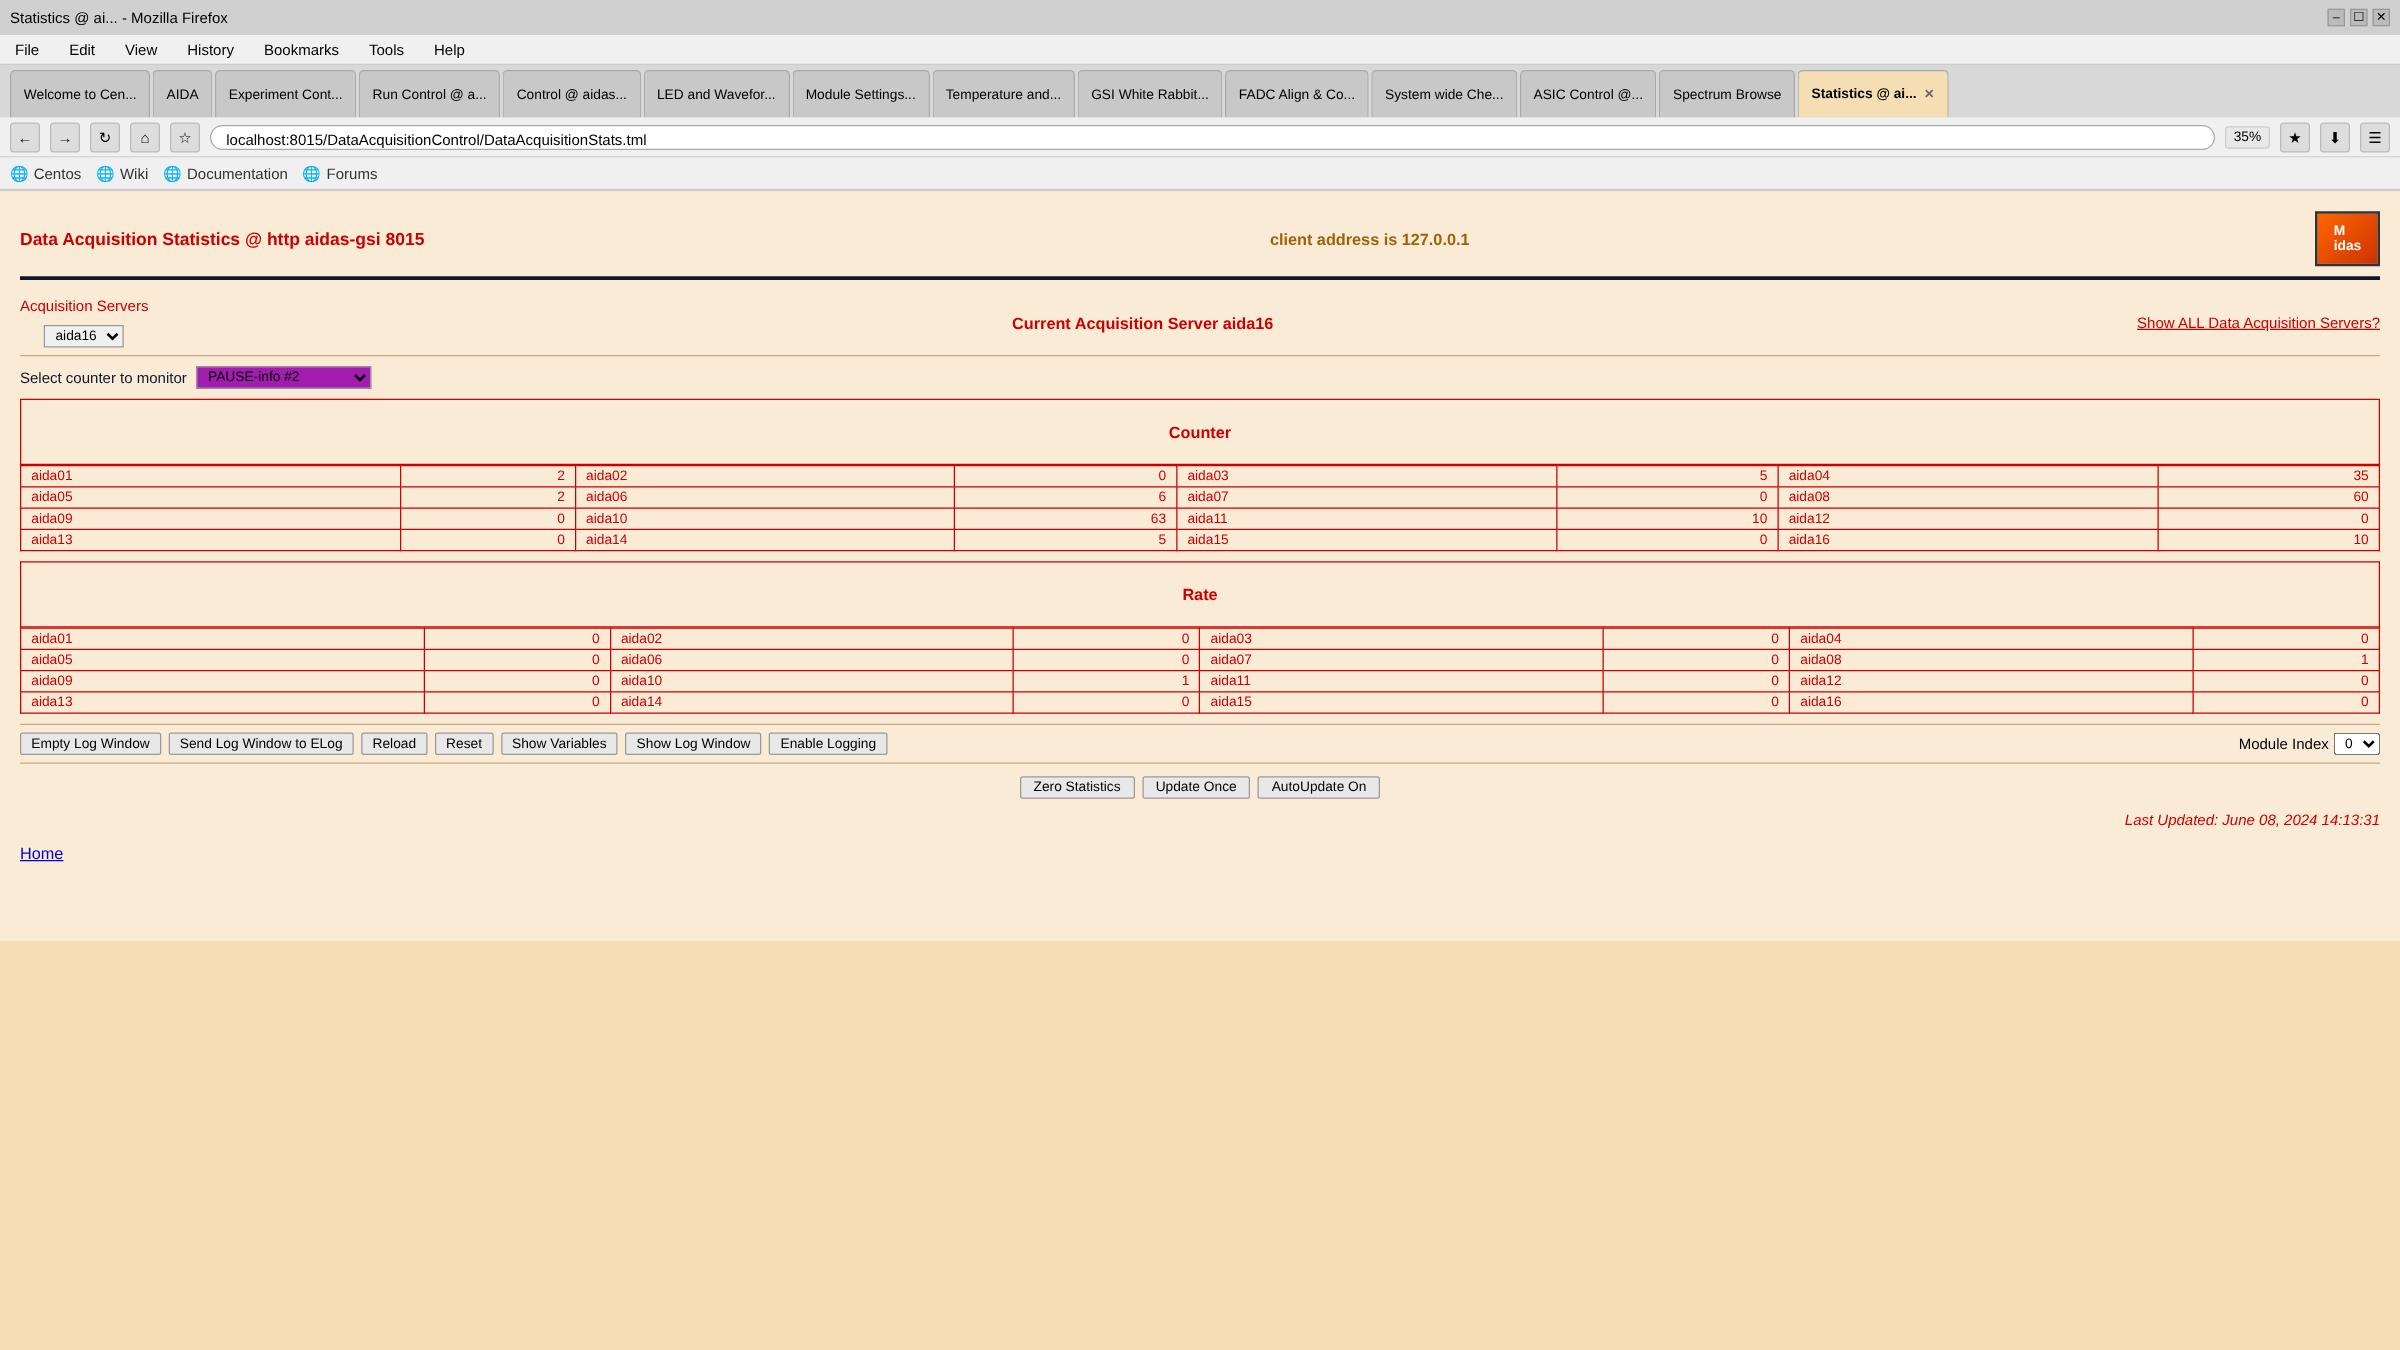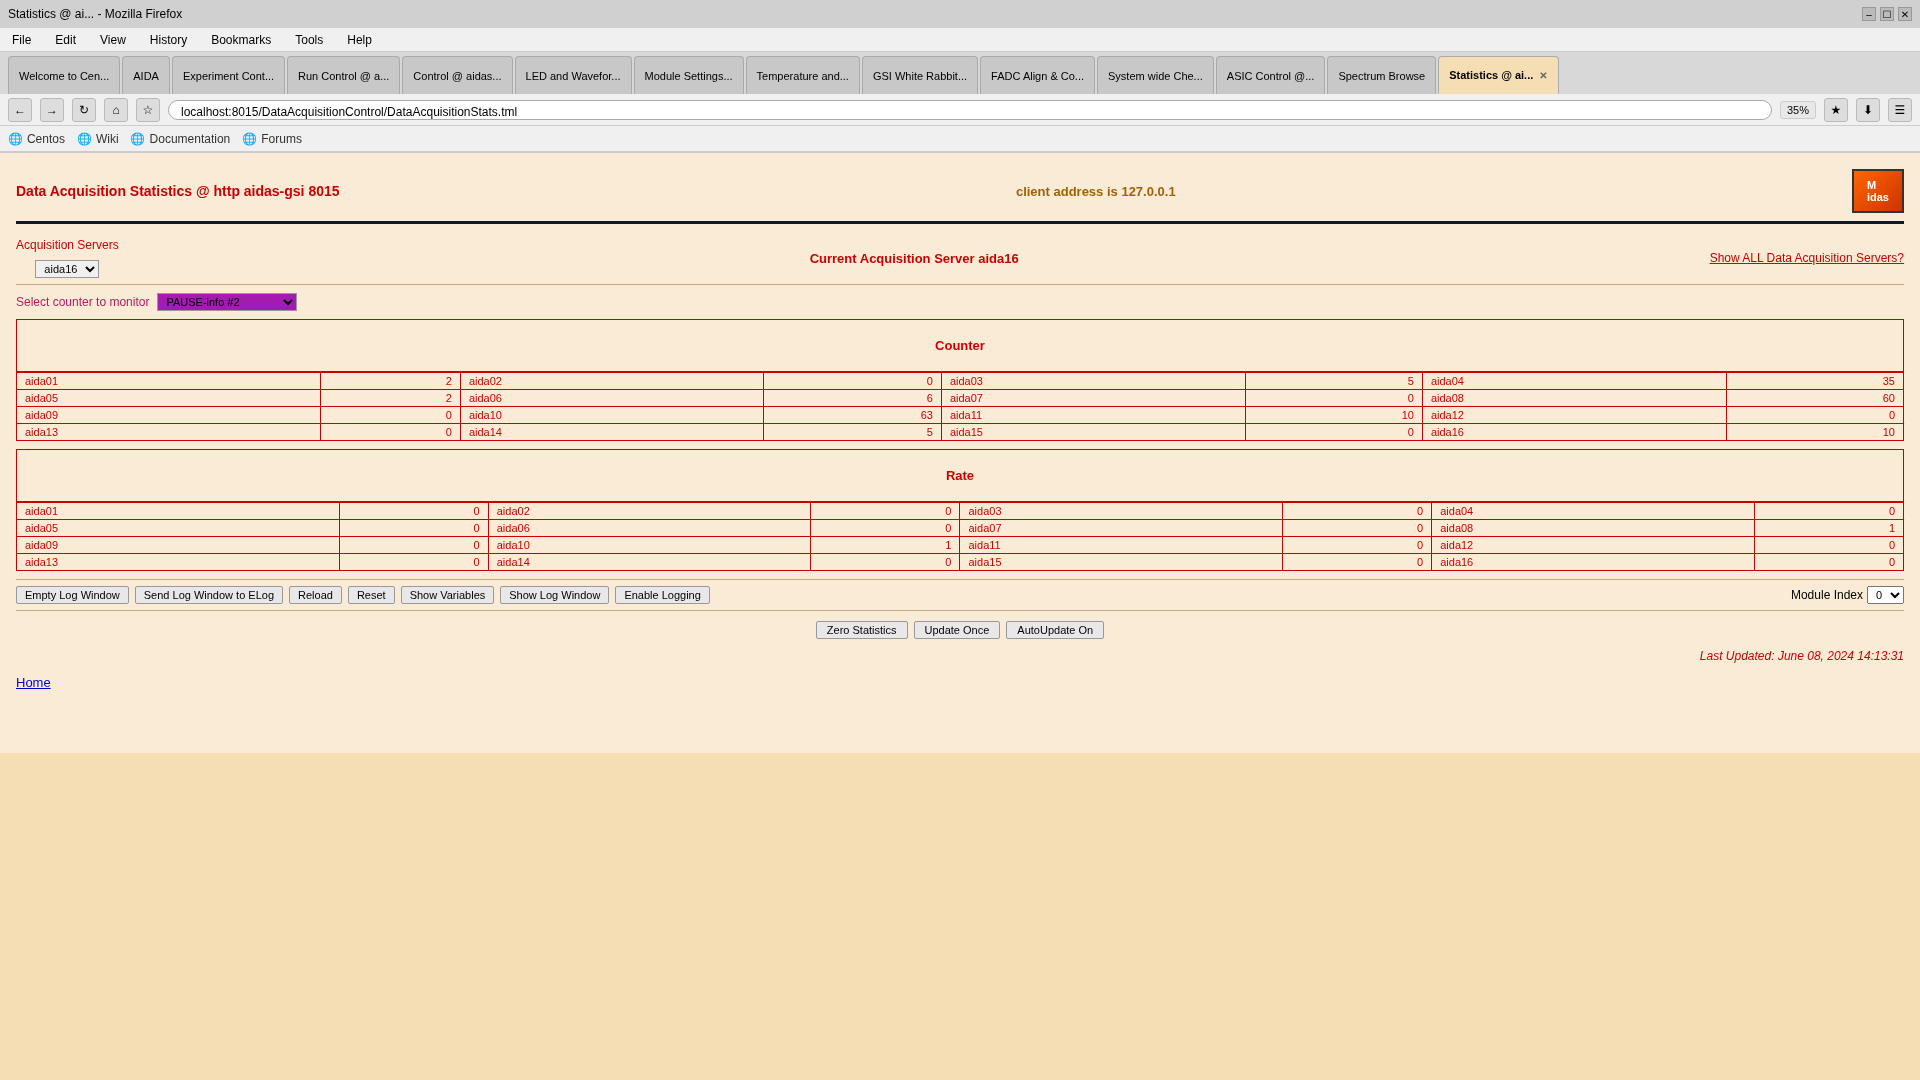--- a/index.html
+++ b/index.html
@@ -38,21 +38,21 @@
     
     .acquisition-row { display: flex; align-items: center; justify-content: space-between; padding: 6px 0; border-bottom: 1px solid #c8a882; margin-bottom: 8px; }
     .acq-left { display: flex; align-items: center; gap: 8px; color: #cc0000; font-size: 12px; flex-direction: column; }
     .acq-center { font-weight: bold; color: #cc0000; font-size: 13px; }
     .acq-right { color: #cc0000; font-size: 12px; cursor: pointer; text-decoration: underline; }
     
     select.server-select { font-size: 11px; padding: 1px 4px; background: #f0f0f0; border: 1px solid #999; }
     select.counter-select { font-size: 11px; padding: 1px 4px; background: #a21caf; border: 1px solid #999; width: 140px; }
     
     .counter-row { display: flex; align-items: center; gap: 8px; margin-bottom: 8px; }
-    .counter-label { color: #be185d; font-size: 12px; }
+    .counter-label { color: #0f172a; font-size: 12px; }
     
     
     .section-header { background: #faebd7; color: #cc0000; font-weight: bold; text-align: center; padding: 18px; border: 1px solid #cc0000; font-size: 13px; }
     
     .data-table { width: 100%; border-collapse: collapse; margin-bottom: 8px; }
     .data-table td { border: 1px solid #cc0000; padding: 2px 8px; font-size: 11px; color: #cc0000; }
     .data-table td.name-cell { color: #cc0000; }
     .data-table td.value-cell { color: #cc0000; text-align: right; }
     
     

